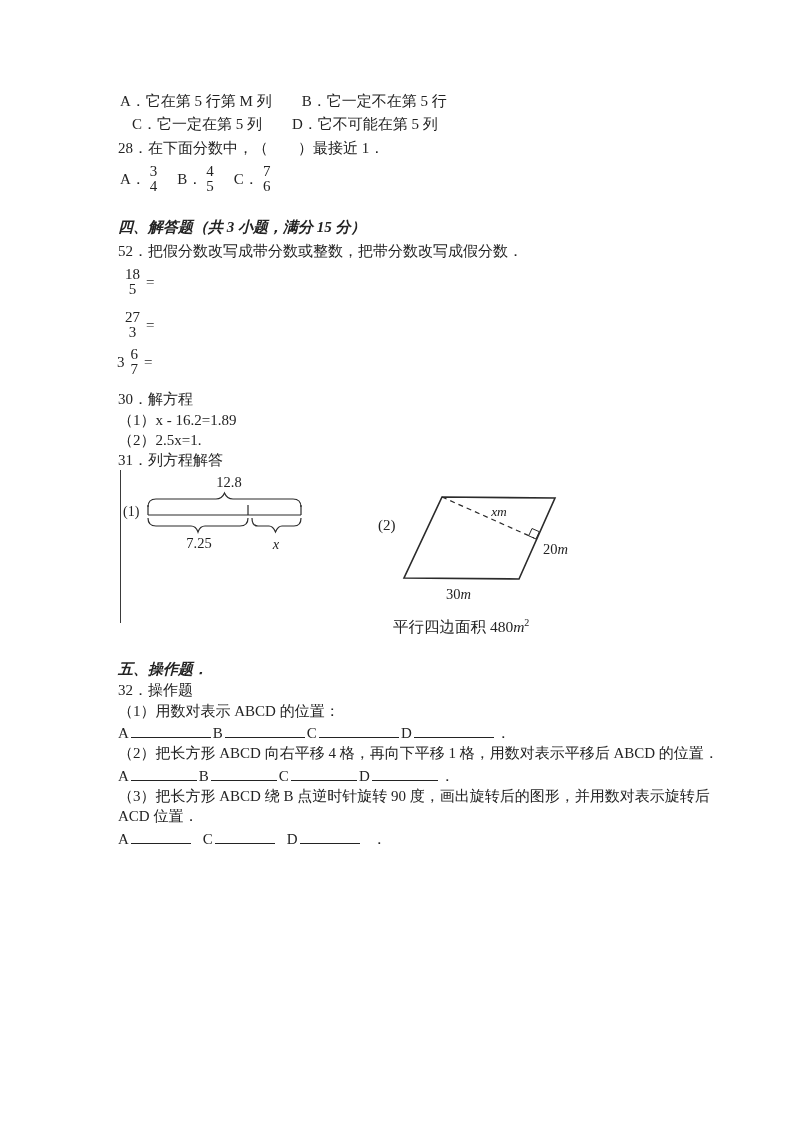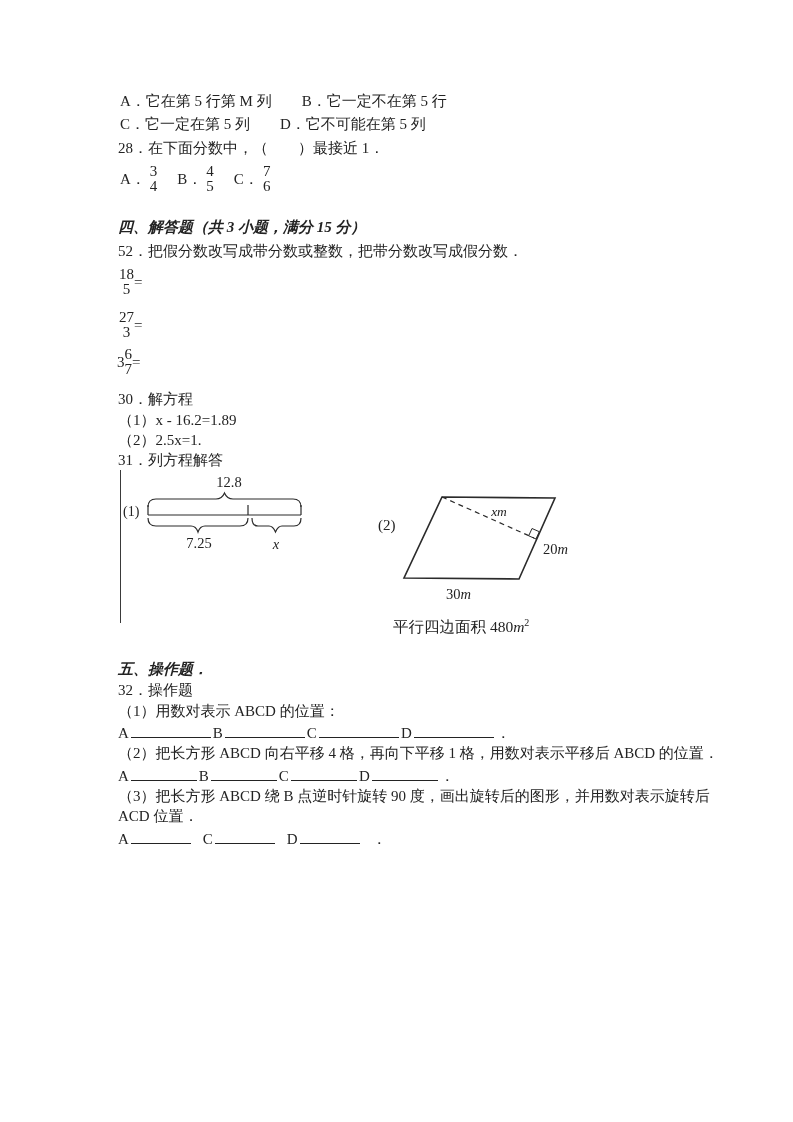--- a/index.html
+++ b/index.html
@@ -6,37 +6,37 @@
   body{
     width:793px;height:1122px;background:#ffffff;position:relative;
     font-family:"Liberation Serif","DejaVu Serif",serif;color:#232323;
     overflow:hidden;
   }
   .abs{position:absolute;}
   .t{font-size:15px;line-height:17px;white-space:nowrap;}
   .bold{font-weight:bold;font-style:italic;}
   .frac{display:inline-flex;flex-direction:column;align-items:center;
         font-size:15px;line-height:15px;text-align:center;}
-  .exp{display:flex;align-items:center;gap:0;}
+  .exp{display:flex;align-items:center;gap:6px;}
   .optrow{display:flex;align-items:center;height:34px;}
   .opt{display:flex;align-items:center;margin-right:20px;}
   .opt .t{margin-right:4px;}
   .blank{display:inline-block;width:80px;height:15px;border-bottom:1px solid #232323;margin:0 2px;}
   .blank.w66{width:66px;}
   .blank.w60{width:60px;margin-right:12px;}
   .ital{font-style:italic;}
   sup{font-size:10px;}
   svg text{fill:#232323;font-family:"Liberation Serif","DejaVu Serif",serif;}
   svg path, svg line, svg polygon{stroke:#2b2b2b;fill:none;}
 </style>
 </head>
 <body>
 
 <div class="abs t" style="left:120px;top:93px">A．它在第 5 行第 M 列　　B．它一定不在第 5 行</div>
-<div class="abs t" style="left:120px;top:116px">C．它一定在第 5 列　　D．它不可能在第 5 列</div>
+<div class="abs t" style="left:132px;top:116px">C．它一定在第 5 列　　D．它不可能在第 5 列</div>
 
 <div class="abs t" style="left:118px;top:140px">28．在下面分数中，（　　）最接近 1．</div>
 <div class="abs optrow" style="left:120px;top:162px">
   <span class="opt">
     <span class="t">A．</span>
     <span class="frac">
       <span>3</span>
       <span>4</span>
     </span>
   </span>

